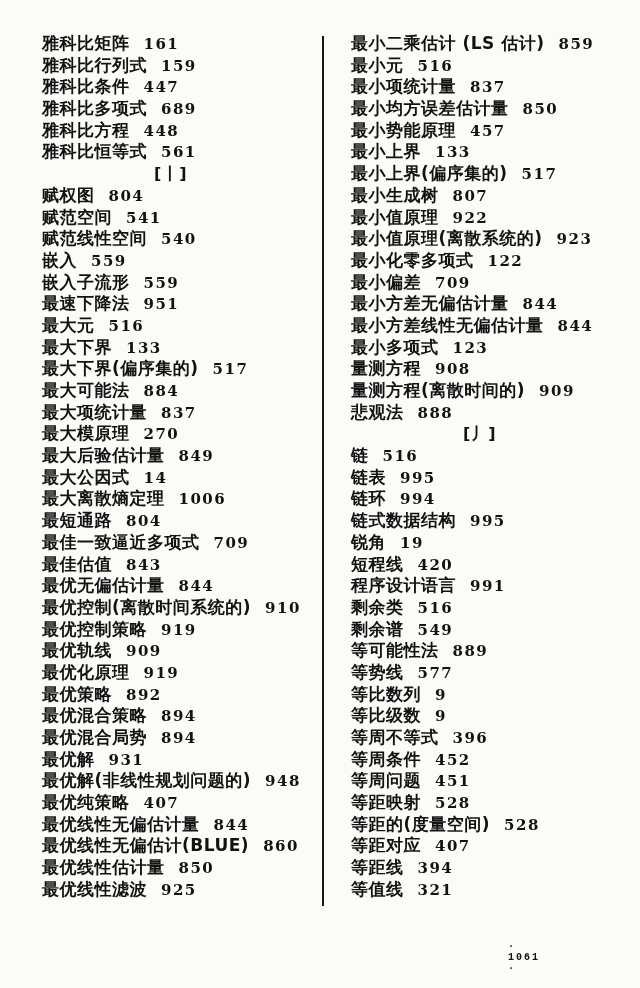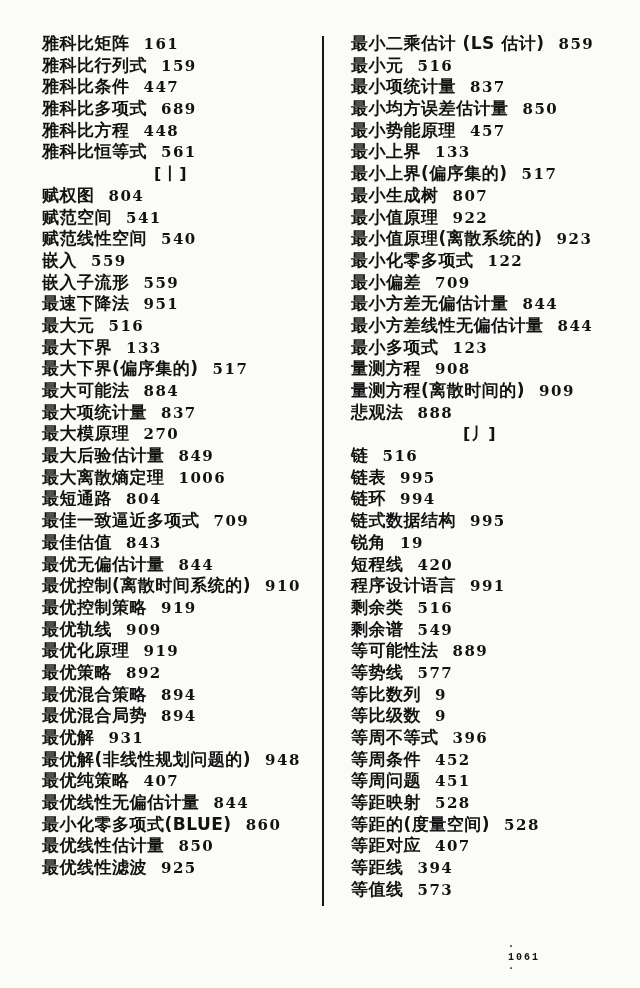--- a/index.html
+++ b/index.html
@@ -85,37 +85,38 @@
       <div class="row"><span class="term">嵌入</span><span class="pnum">559</span></div>
       <div class="row"><span class="term">嵌入子流形</span><span class="pnum">559</span></div>
       <div class="row"><span class="term">最速下降法</span><span class="pnum">951</span></div>
       <div class="row"><span class="term">最大元</span><span class="pnum">516</span></div>
       <div class="row"><span class="term">最大下界</span><span class="pnum">133</span></div>
       <div class="row"><span class="term">最大下界(偏序集的)</span><span class="pnum">517</span></div>
       <div class="row"><span class="term">最大可能法</span><span class="pnum">884</span></div>
       <div class="row"><span class="term">最大项统计量</span><span class="pnum">837</span></div>
       <div class="row"><span class="term">最大模原理</span><span class="pnum">270</span></div>
       <div class="row"><span class="term">最大后验估计量</span><span class="pnum">849</span></div>
+      <div class="row"><span class="term">最大公因式</span><span class="pnum">14</span></div>
       <div class="row"><span class="term">最大离散熵定理</span><span class="pnum">1006</span></div>
       <div class="row"><span class="term">最短通路</span><span class="pnum">804</span></div>
       <div class="row"><span class="term">最佳一致逼近多项式</span><span class="pnum">709</span></div>
       <div class="row"><span class="term">最佳估值</span><span class="pnum">843</span></div>
       <div class="row"><span class="term">最优无偏估计量</span><span class="pnum">844</span></div>
       <div class="row"><span class="term">最优控制(离散时间系统的)</span><span class="pnum">910</span></div>
       <div class="row"><span class="term">最优控制策略</span><span class="pnum">919</span></div>
       <div class="row"><span class="term">最优轨线</span><span class="pnum">909</span></div>
       <div class="row"><span class="term">最优化原理</span><span class="pnum">919</span></div>
       <div class="row"><span class="term">最优策略</span><span class="pnum">892</span></div>
       <div class="row"><span class="term">最优混合策略</span><span class="pnum">894</span></div>
       <div class="row"><span class="term">最优混合局势</span><span class="pnum">894</span></div>
       <div class="row"><span class="term">最优解</span><span class="pnum">931</span></div>
       <div class="row"><span class="term">最优解(非线性规划问题的)</span><span class="pnum">948</span></div>
       <div class="row"><span class="term">最优纯策略</span><span class="pnum">407</span></div>
       <div class="row"><span class="term">最优线性无偏估计量</span><span class="pnum">844</span></div>
-      <div class="row"><span class="term">最小化零多项式(BLUE)</span><span class="pnum">860</span></div>
+      <div class="row"><span class="term">最优线性无偏估计(BLUE)</span><span class="pnum">860</span></div>
       <div class="row"><span class="term">最优线性估计量</span><span class="pnum">850</span></div>
       <div class="row"><span class="term">最优线性滤波</span><span class="pnum">925</span></div>
     </div>
   <div class="divider"></div>
   <div class="col col-right">
       <div class="row"><span class="term">最小二乘估计 (LS 估计)</span><span class="pnum">859</span></div>
       <div class="row"><span class="term">最小元</span><span class="pnum">516</span></div>
       <div class="row"><span class="term">最小项统计量</span><span class="pnum">837</span></div>
       <div class="row"><span class="term">最小均方误差估计量</span><span class="pnum">850</span></div>
       <div class="row"><span class="term">最小势能原理</span><span class="pnum">457</span></div>
@@ -146,16 +147,16 @@
       <div class="row"><span class="term">等势线</span><span class="pnum">577</span></div>
       <div class="row"><span class="term">等比数列</span><span class="pnum">9</span></div>
       <div class="row"><span class="term">等比级数</span><span class="pnum">9</span></div>
       <div class="row"><span class="term">等周不等式</span><span class="pnum">396</span></div>
       <div class="row"><span class="term">等周条件</span><span class="pnum">452</span></div>
       <div class="row"><span class="term">等周问题</span><span class="pnum">451</span></div>
       <div class="row"><span class="term">等距映射</span><span class="pnum">528</span></div>
       <div class="row"><span class="term">等距的(度量空间)</span><span class="pnum">528</span></div>
       <div class="row"><span class="term">等距对应</span><span class="pnum">407</span></div>
       <div class="row"><span class="term">等距线</span><span class="pnum">394</span></div>
-      <div class="row"><span class="term">等值线</span><span class="pnum">573</span></div>
+      <div class="row"><span class="term">等值线</span><span class="pnum">321</span></div>
     </div>
   <div class="page-number">· 1061 ·</div>
 </div>
 
 </body></html>

